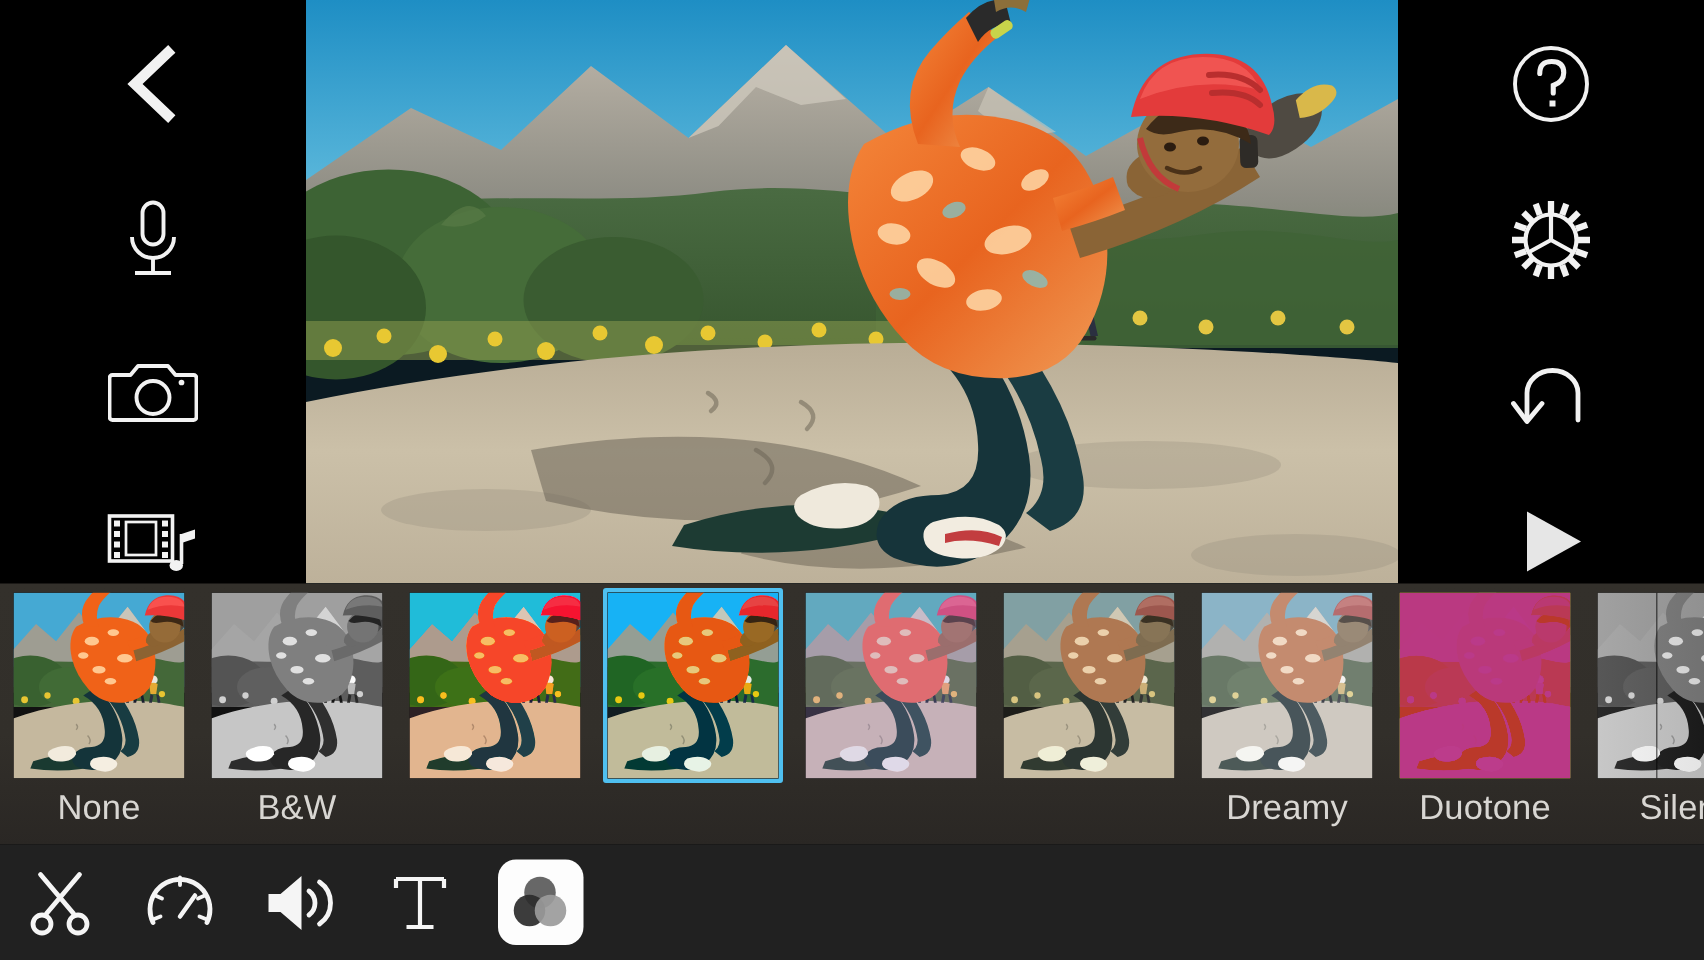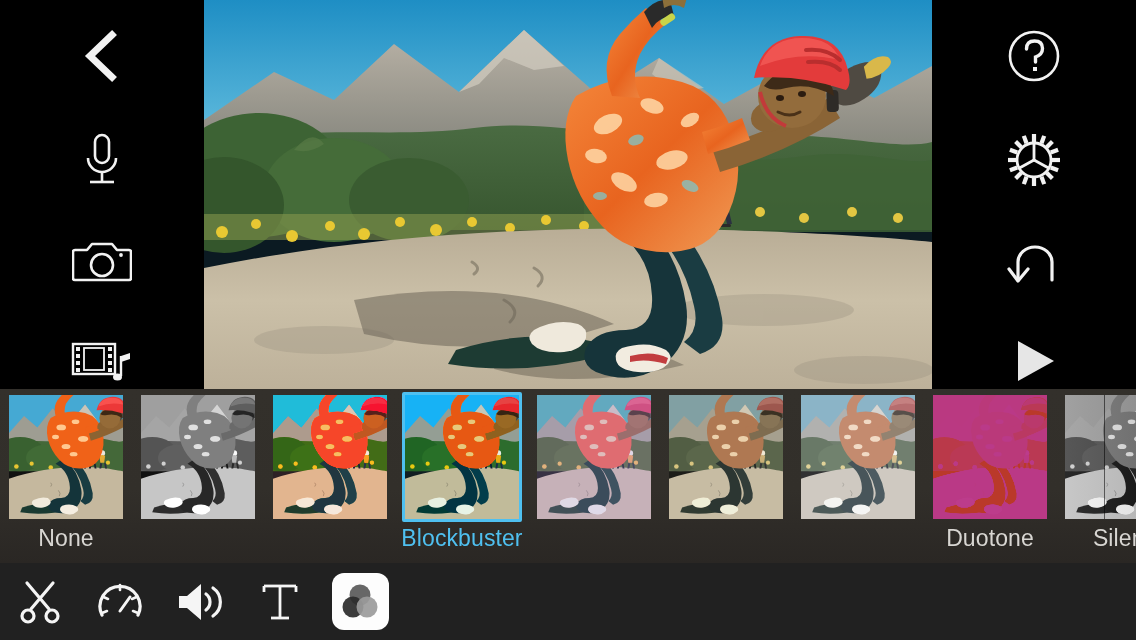--- a/index.html
+++ b/index.html
@@ -505,21 +505,21 @@
     </g>
     <path class="t-skin" d="M96 28 q6 -1 8 3 q1 4 -3 6 q-5 2 -8 -2 q-1 -4 3 -7z" fill="#8a6436"></path>
     <circle class="t-skin" cx="106" cy="24" r="11" fill="#936c3c"></circle>
     <path class="t-hair" d="M96 20 q6 -8 16 -5 q7 2 7 9 q-8 -5 -16 -3 q-5 1 -7 -1z" fill="#3d2a18"></path>
     <path class="t-helmet" d="M92 16 q3 -13 15 -14 q13 -1 16 11 q1 5 -1 7 q-15 -5 -30 -4z" fill="#e33b3b"></path>
     <path class="t-helmet2" d="M94 12 q3 -9 14 -9 q10 0 12 7 q-13 -3 -26 2z" fill="#f25b57" opacity="0.8"></path>
   </g>
   <rect class="t-overlay" x="0" y="0" width="120" height="130" fill="none"></rect>
 </svg>
             </div>
-          </div></div><div class="filter-item"><div class="thumb-wrap">
+          </div><div class="flabel">B&amp;W</div></div><div class="filter-item"><div class="thumb-wrap">
             <div class="thumb">
               <svg style="display: block; filter: saturate(1.9) contrast(1.25) hue-rotate(-8deg);" viewBox="0 0 120 130" preserveAspectRatio="xMidYMid slice">
   <rect class="t-sky" x="0" y="0" width="120" height="66" fill="#4aa7cf"></rect>
   <polygon class="t-mtn" points="0,40 16,22 30,34 46,14 62,32 80,10 98,34 110,20 120,30 120,70 0,70" fill="#9d9c92"></polygon>
   <polygon class="t-snow" points="62,32 80,10 92,26 78,26 70,20" fill="#d2cec2" opacity="0.8"></polygon>
   <path class="t-hill" d="M0 52 C 24 44, 48 52, 74 46 C 96 41, 112 52, 120 48 L120 80 L0 80 Z" fill="#46683c"></path>
   <ellipse class="t-bush" cx="12" cy="62" rx="26" ry="18" fill="#3c6133"></ellipse>
   <ellipse class="t-bush" cx="40" cy="66" rx="22" ry="14" fill="#446b39"></ellipse>
   <g class="t-flower" fill="#e3c33a">
     <circle cx="8" cy="75" r="2.4"></circle>
@@ -659,21 +659,21 @@
     <path class="t-skin" d="M96 28 q6 -1 8 3 q1 4 -3 6 q-5 2 -8 -2 q-1 -4 3 -7z" fill="#8a6436"></path>
     <circle class="t-skin" cx="106" cy="24" r="11" fill="#936c3c"></circle>
     <path class="t-hair" d="M96 20 q6 -8 16 -5 q7 2 7 9 q-8 -5 -16 -3 q-5 1 -7 -1z" fill="#3d2a18"></path>
     <path class="t-helmet" d="M92 16 q3 -13 15 -14 q13 -1 16 11 q1 5 -1 7 q-15 -5 -30 -4z" fill="#e33b3b"></path>
     <path class="t-helmet2" d="M94 12 q3 -9 14 -9 q10 0 12 7 q-13 -3 -26 2z" fill="#f25b57" opacity="0.8"></path>
   </g>
   <rect class="t-overlay" x="0" y="0" width="120" height="130" fill="none"></rect>
 </svg>
               <div style="position: absolute; inset: 0px; background: rgba(20, 140, 190, 0.1);"></div>
             </div>
-          </div><div class="flabel">Blockbuster</div></div><div class="filter-item"><div class="thumb-wrap">
+          </div></div><div class="filter-item"><div class="thumb-wrap">
             <div class="thumb">
               <svg style="display: block; filter: saturate(0.85) contrast(1.05) hue-rotate(-18deg) brightness(1.08);" viewBox="0 0 120 130" preserveAspectRatio="xMidYMid slice">
   <rect class="t-sky" x="0" y="0" width="120" height="66" fill="#4aa7cf"></rect>
   <polygon class="t-mtn" points="0,40 16,22 30,34 46,14 62,32 80,10 98,34 110,20 120,30 120,70 0,70" fill="#9d9c92"></polygon>
   <polygon class="t-snow" points="62,32 80,10 92,26 78,26 70,20" fill="#d2cec2" opacity="0.8"></polygon>
   <path class="t-hill" d="M0 52 C 24 44, 48 52, 74 46 C 96 41, 112 52, 120 48 L120 80 L0 80 Z" fill="#46683c"></path>
   <ellipse class="t-bush" cx="12" cy="62" rx="26" ry="18" fill="#3c6133"></ellipse>
   <ellipse class="t-bush" cx="40" cy="66" rx="22" ry="14" fill="#446b39"></ellipse>
   <g class="t-flower" fill="#e3c33a">
     <circle cx="8" cy="75" r="2.4"></circle>
@@ -890,21 +890,21 @@
     <path class="t-skin" d="M96 28 q6 -1 8 3 q1 4 -3 6 q-5 2 -8 -2 q-1 -4 3 -7z" fill="#8a6436"></path>
     <circle class="t-skin" cx="106" cy="24" r="11" fill="#936c3c"></circle>
     <path class="t-hair" d="M96 20 q6 -8 16 -5 q7 2 7 9 q-8 -5 -16 -3 q-5 1 -7 -1z" fill="#3d2a18"></path>
     <path class="t-helmet" d="M92 16 q3 -13 15 -14 q13 -1 16 11 q1 5 -1 7 q-15 -5 -30 -4z" fill="#e33b3b"></path>
     <path class="t-helmet2" d="M94 12 q3 -9 14 -9 q10 0 12 7 q-13 -3 -26 2z" fill="#f25b57" opacity="0.8"></path>
   </g>
   <rect class="t-overlay" x="0" y="0" width="120" height="130" fill="none"></rect>
 </svg>
               <div style="position: absolute; inset: 0px; background: rgba(200, 200, 210, 0.18);"></div>
             </div>
-          </div></div><div class="filter-item"><div class="thumb-wrap">
+          </div><div class="flabel">Dreamy</div></div><div class="filter-item"><div class="thumb-wrap">
             <div class="thumb">
               <svg style="display: block; filter: grayscale(1) contrast(1.3);" viewBox="0 0 120 130" preserveAspectRatio="xMidYMid slice">
   <rect class="t-sky" x="0" y="0" width="120" height="66" fill="#4aa7cf"></rect>
   <polygon class="t-mtn" points="0,40 16,22 30,34 46,14 62,32 80,10 98,34 110,20 120,30 120,70 0,70" fill="#9d9c92"></polygon>
   <polygon class="t-snow" points="62,32 80,10 92,26 78,26 70,20" fill="#d2cec2" opacity="0.8"></polygon>
   <path class="t-hill" d="M0 52 C 24 44, 48 52, 74 46 C 96 41, 112 52, 120 48 L120 80 L0 80 Z" fill="#46683c"></path>
   <ellipse class="t-bush" cx="12" cy="62" rx="26" ry="18" fill="#3c6133"></ellipse>
   <ellipse class="t-bush" cx="40" cy="66" rx="22" ry="14" fill="#446b39"></ellipse>
   <g class="t-flower" fill="#e3c33a">
     <circle cx="8" cy="75" r="2.4"></circle>

